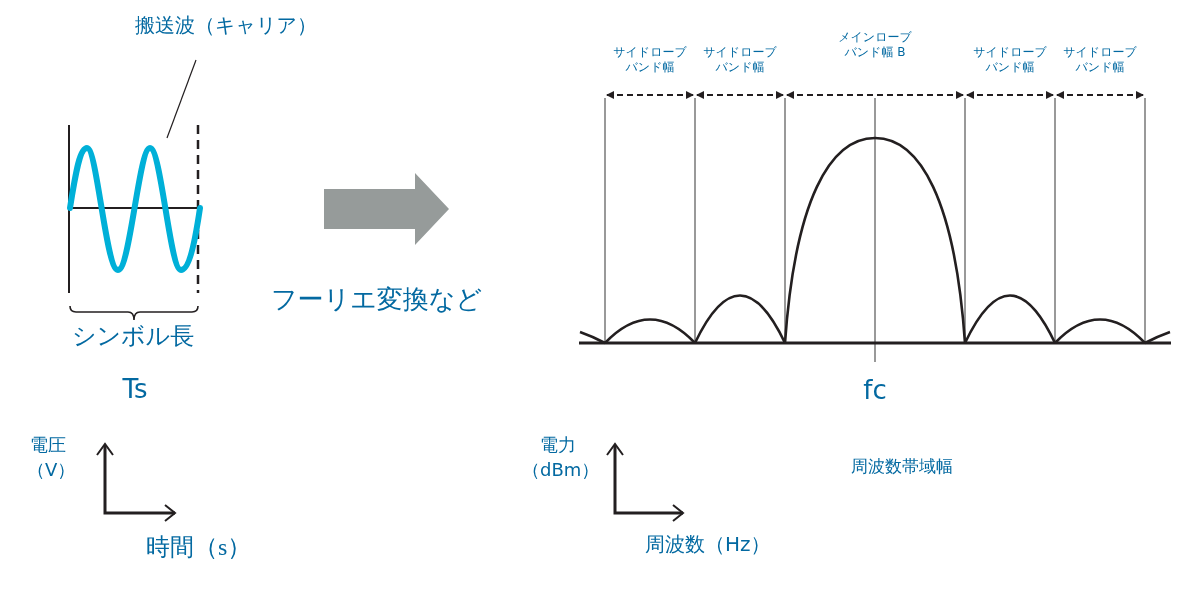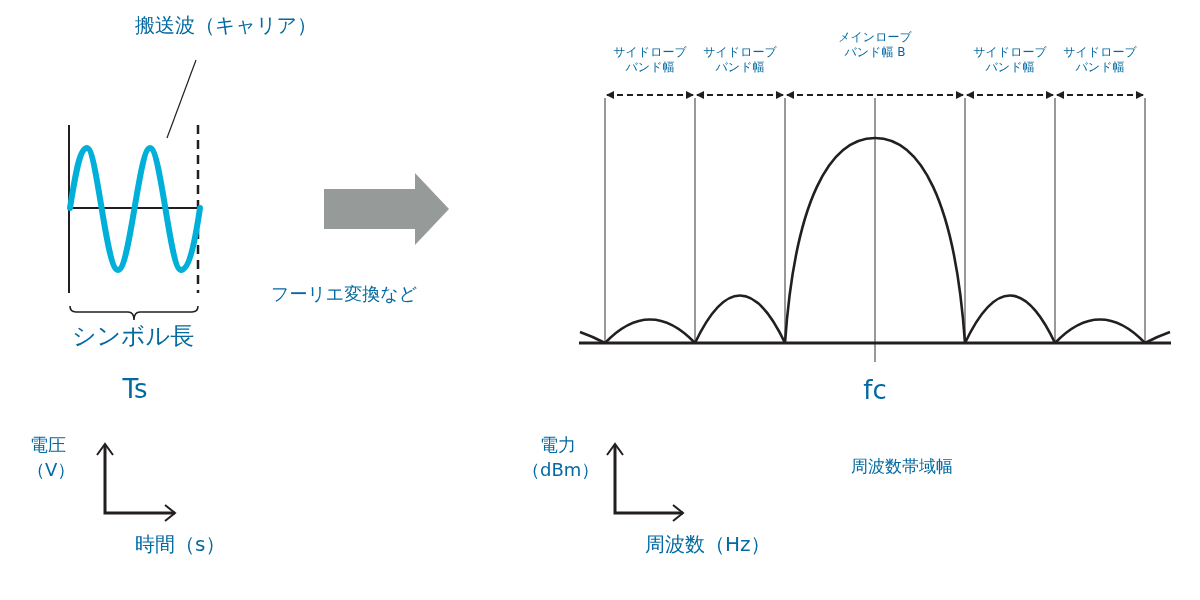--- a/index.html
+++ b/index.html
@@ -76,21 +76,21 @@
     <polyline points="615,445 615,513 683,513"></polyline>
     <polyline points="607,455 615,444 623,455" stroke-width="2"></polyline>
     <polyline points="673,505 683,513 673,521" stroke-width="2"></polyline>
   </g>
 </svg>
 
 <div class="t" style="left:135px;top:12px;font-size:20px;">搬送波（キャリア）</div>
 <div class="t c" style="left:60px;top:320px;width:146px;font-size:24px;">シンボル長</div>
 <div class="t c" style="left:100px;top:374px;width:70px;font-size:26px;">Ts</div>
 
-<div class="t" style="left:271px;top:282px;font-size:18px;">フーリエ変換など</div>
+<div class="t" style="left:271px;top:282px;font-size:26px;">フーリエ変換など</div>
 
 <div class="t c small" style="left:598px;top:45px;width:104px;">
   <div>サイドローブ</div>
     <div>バンド幅</div>
 </div>
 <div class="t c small" style="left:688px;top:45px;width:104px;">
   <div>サイドローブ</div>
     <div>バンド幅</div>
 </div>
 <div class="t c small" style="left:815px;top:30px;width:120px;">
@@ -103,21 +103,21 @@
 </div>
 <div class="t c small" style="left:1048px;top:45px;width:104px;">
   <div>サイドローブ</div>
     <div>バンド幅</div>
 </div>
 
 <div class="t c" style="left:845px;top:375px;width:60px;font-size:26px;">fc</div>
 
 <div class="t" style="left:30px;top:433px;font-size:18px;">電圧</div>
 <div class="t" style="left:27px;top:458px;font-size:18px;">（V）</div>
-<div class="t" style="left:135px;top:531px;font-size:20px;">時間（s）</div>
+<div class="t" style="left:146px;top:531px;font-size:24px;font-family:Liberation Serif, serif;">時間（s）</div>
 
 <div class="t" style="left:540px;top:433px;font-size:18px;">電力</div>
 <div class="t" style="left:522px;top:458px;font-size:18px;">（dBm）</div>
 <div class="t" style="left:645px;top:531px;font-size:20px;">周波数（Hz）</div>
 
 <div class="t" style="left:851px;top:455px;font-size:17px;line-height:22px;">
   <div>周波数帯域幅</div>
 </div>
 
 </body></html>

